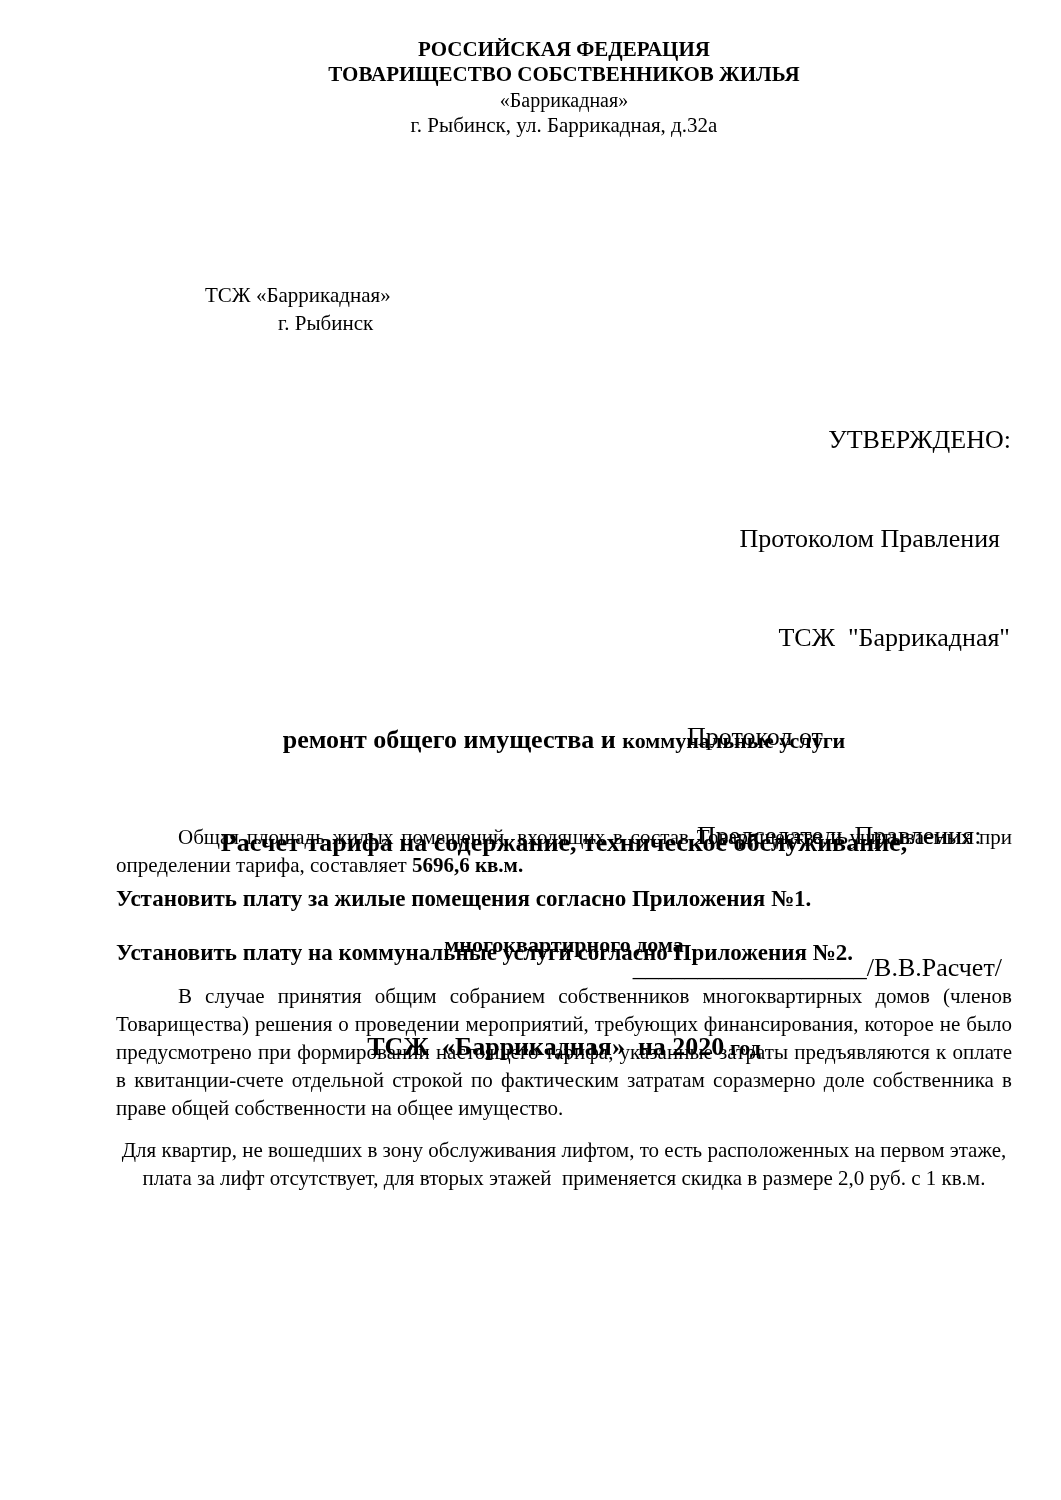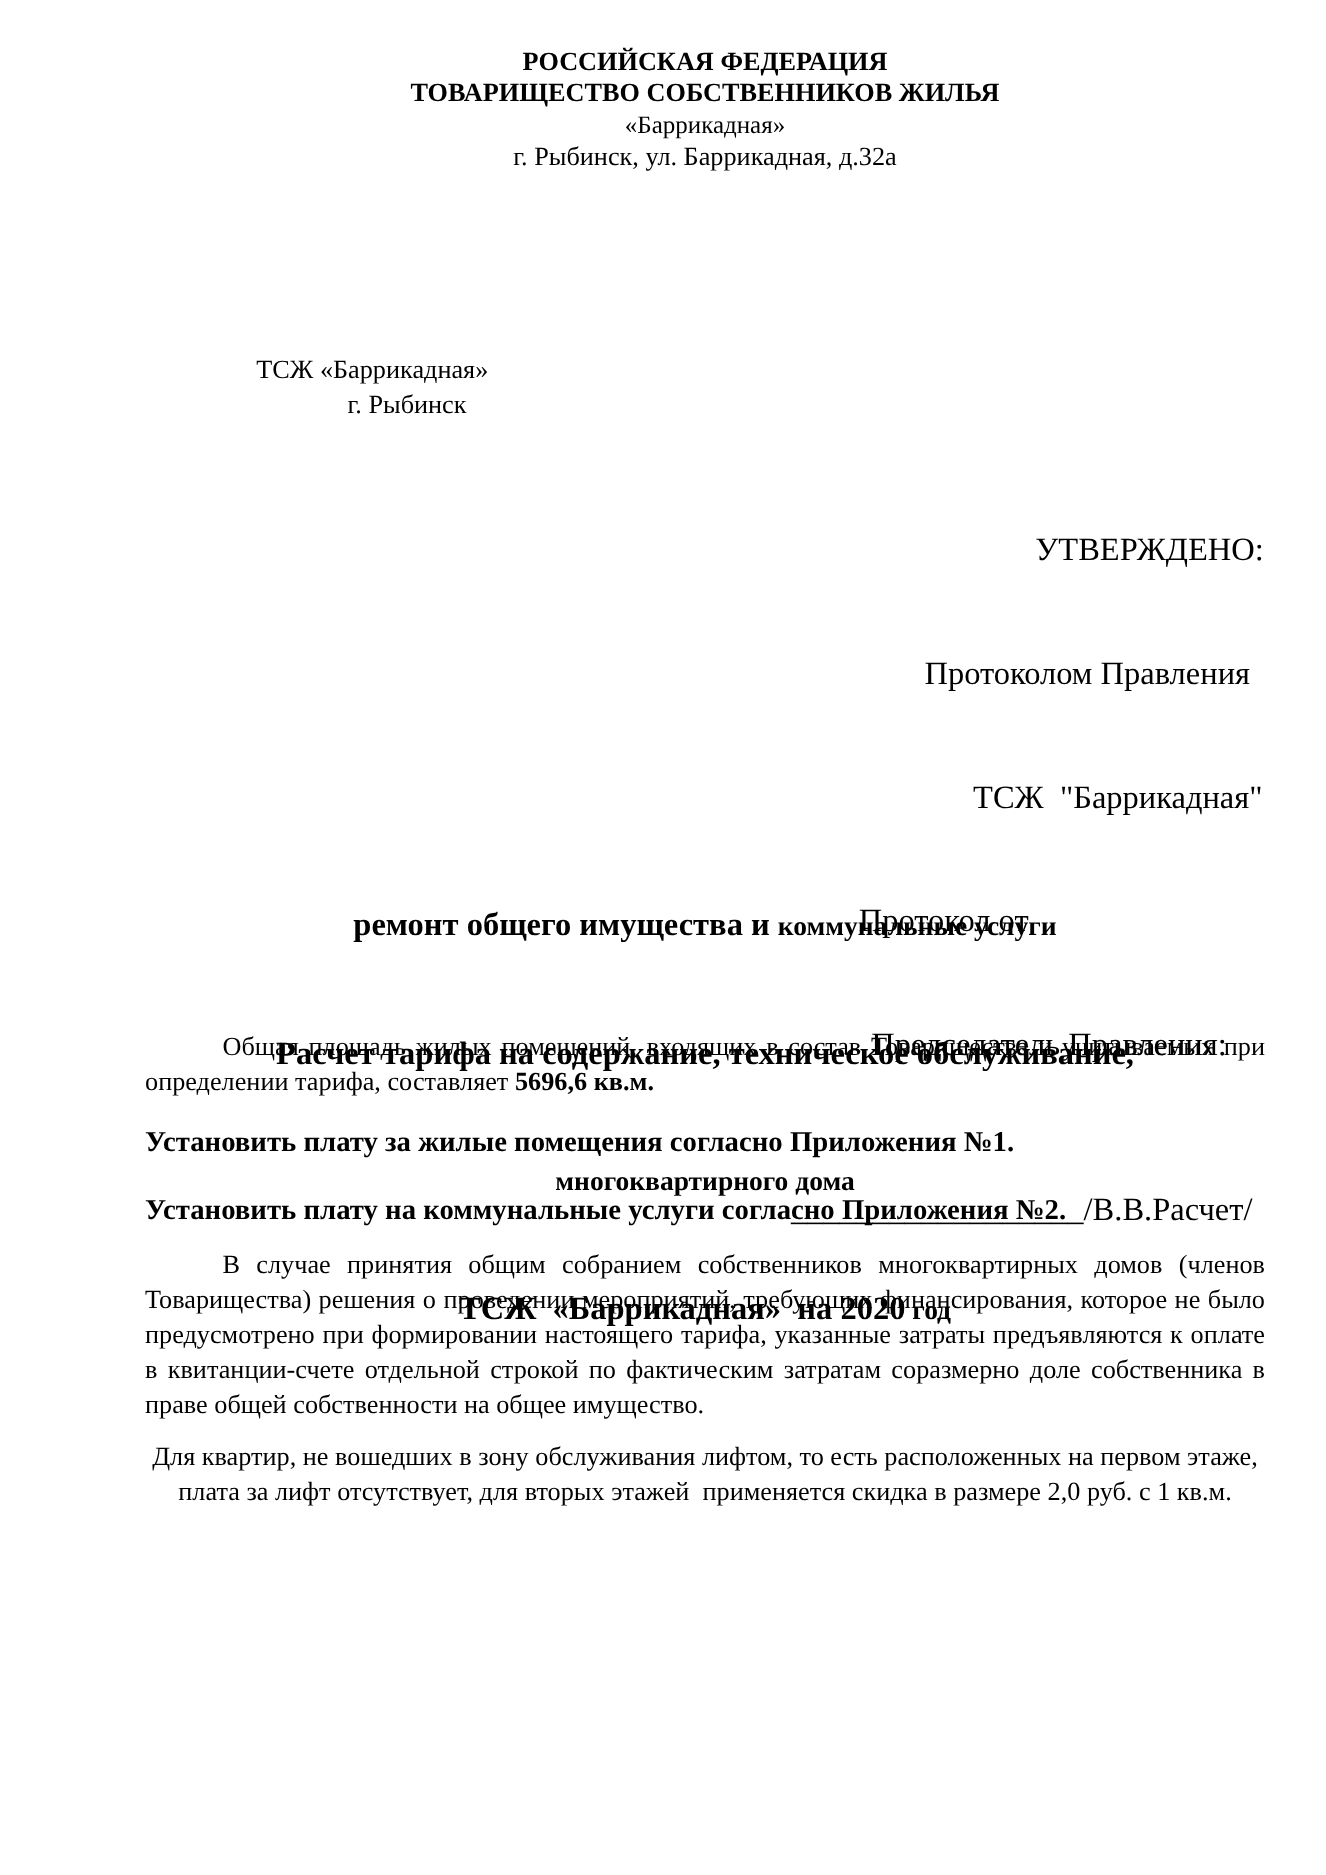--- a/index.html
+++ b/index.html
@@ -62,21 +62,21 @@
     position: absolute;
     top: 823px; left: 116px; width: 896px;
     font-size: 21px;
   }
   .para {
     line-height: 28px;
     text-align: justify;
     text-indent: 62px;
   }
   .para-bold {
-    margin-top: 21px;
+    margin-top: 6px;
     font-size: 23px;
     font-weight: bold;
     line-height: 28px;
     text-align: left;
     text-indent: 0;
   }
   .para-bold + .para-bold { margin-top: 26px; }
   .para-main { margin-top: 15px; }
   .para-last {
     margin-top: 14px;

